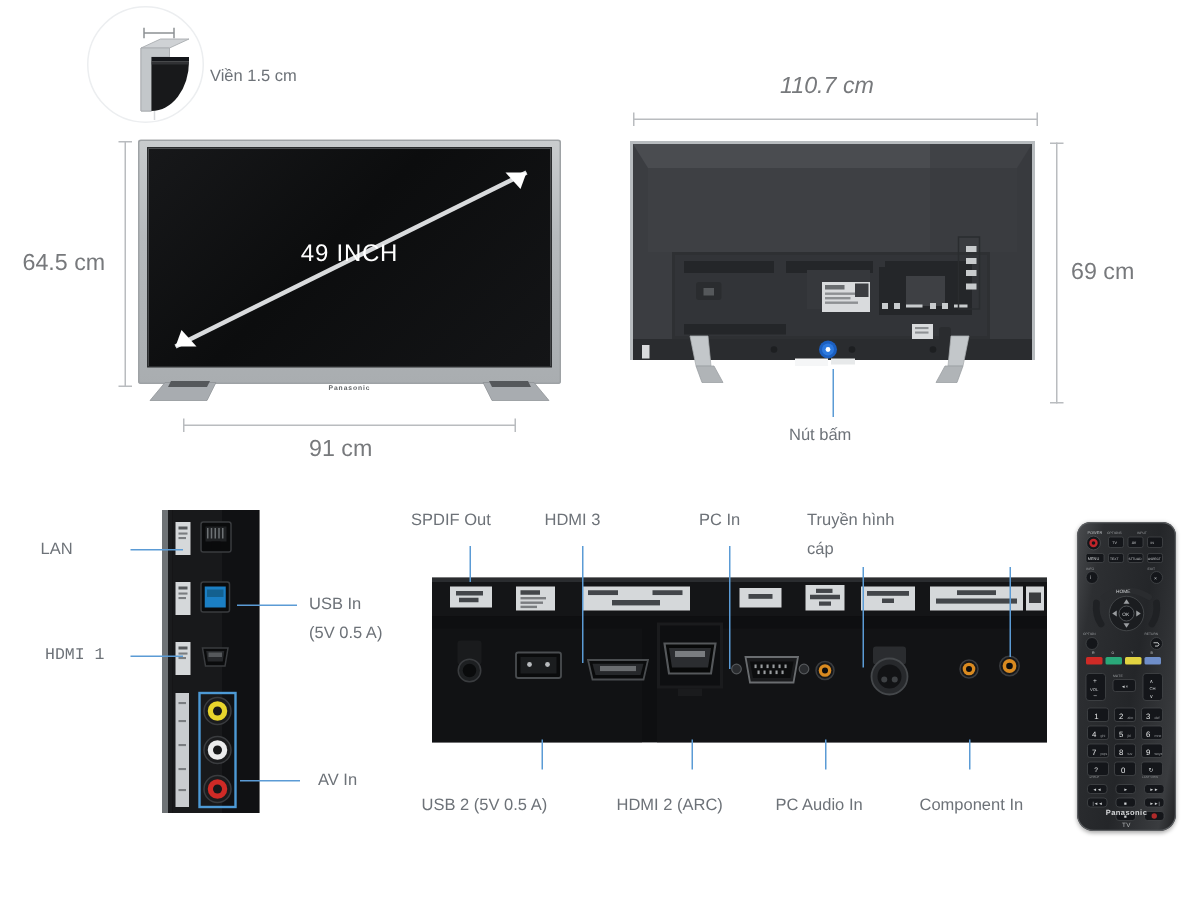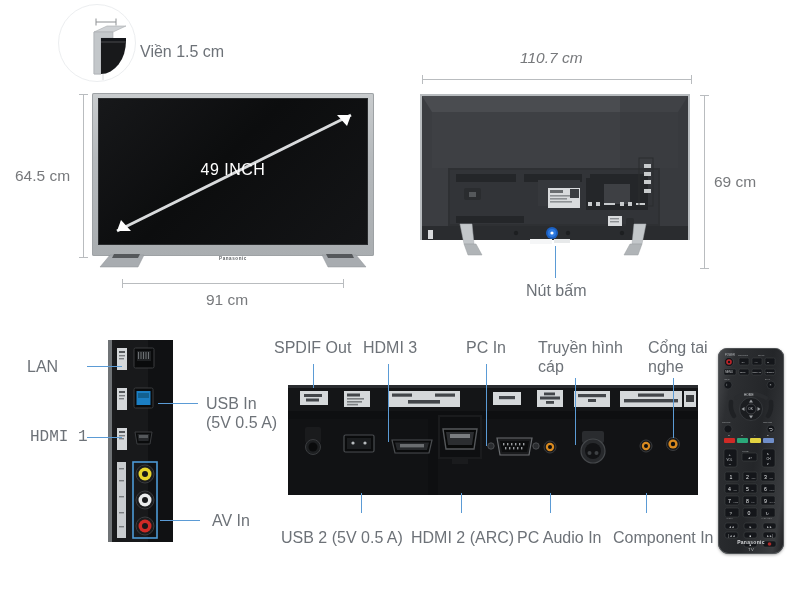--- a/index.html
+++ b/index.html
@@ -10,21 +10,21 @@
     overflow: hidden;
   }
   #root {
     position: relative;
     width: 800px; height: 600px;
     background: #ffffff;
   }
   .lbl {
     position: absolute;
     color: #6d7278;
-    font-size: 16px;
+    font-size: 11px;
     line-height: 19px;
     white-space: pre-line;
     font-family: "Liberation Sans", sans-serif;
   }
   .dimlbl { color: #77797c; font-size: 15.5px; }
   .leader { position: absolute; background: #5b9bd5; }
   .leader-h { height: 1px; }
   .leader-v { width: 1px; }
   .dimline { position: absolute; background: #b9bcbf; }
   .dimline-h { height: 1px; }
@@ -429,22 +429,20 @@
   <div class="lbl" style="left:363px; top:338px; white-space:nowrap;">HDMI 3</div>
   <div class="leader leader-v" style="left:388px; top:364px; height:78px;"></div>
 
   <div class="lbl" style="left:466px; top:338px; white-space:nowrap;">PC In</div>
   <div class="leader leader-v" style="left:486px; top:364px; height:82px;"></div>
 
   <div class="lbl" style="left:538px; top:338px;">Truyền hình
 cáp</div>
   <div class="leader leader-v" style="left:575px; top:378px; height:67px;"></div>
 
-  <div class="lbl" style="left:648px; top:338px;">Cổng tai
-nghe</div>
   <div class="leader leader-v" style="left:673px; top:378px; height:60px;"></div>
 
   <div class="leader leader-v" style="left:361px; top:493px; height:20px;"></div>
   <div class="lbl" style="left:281px; top:528px; white-space:nowrap;">USB 2 (5V 0.5 A)</div>
 
   <div class="leader leader-v" style="left:461px; top:493px; height:20px;"></div>
   <div class="lbl" style="left:411px; top:528px; white-space:nowrap;">HDMI 2 (ARC)</div>
 
   <div class="leader leader-v" style="left:550px; top:493px; height:20px;"></div>
   <div class="lbl" style="left:517px; top:528px; white-space:nowrap;">PC Audio In</div>

